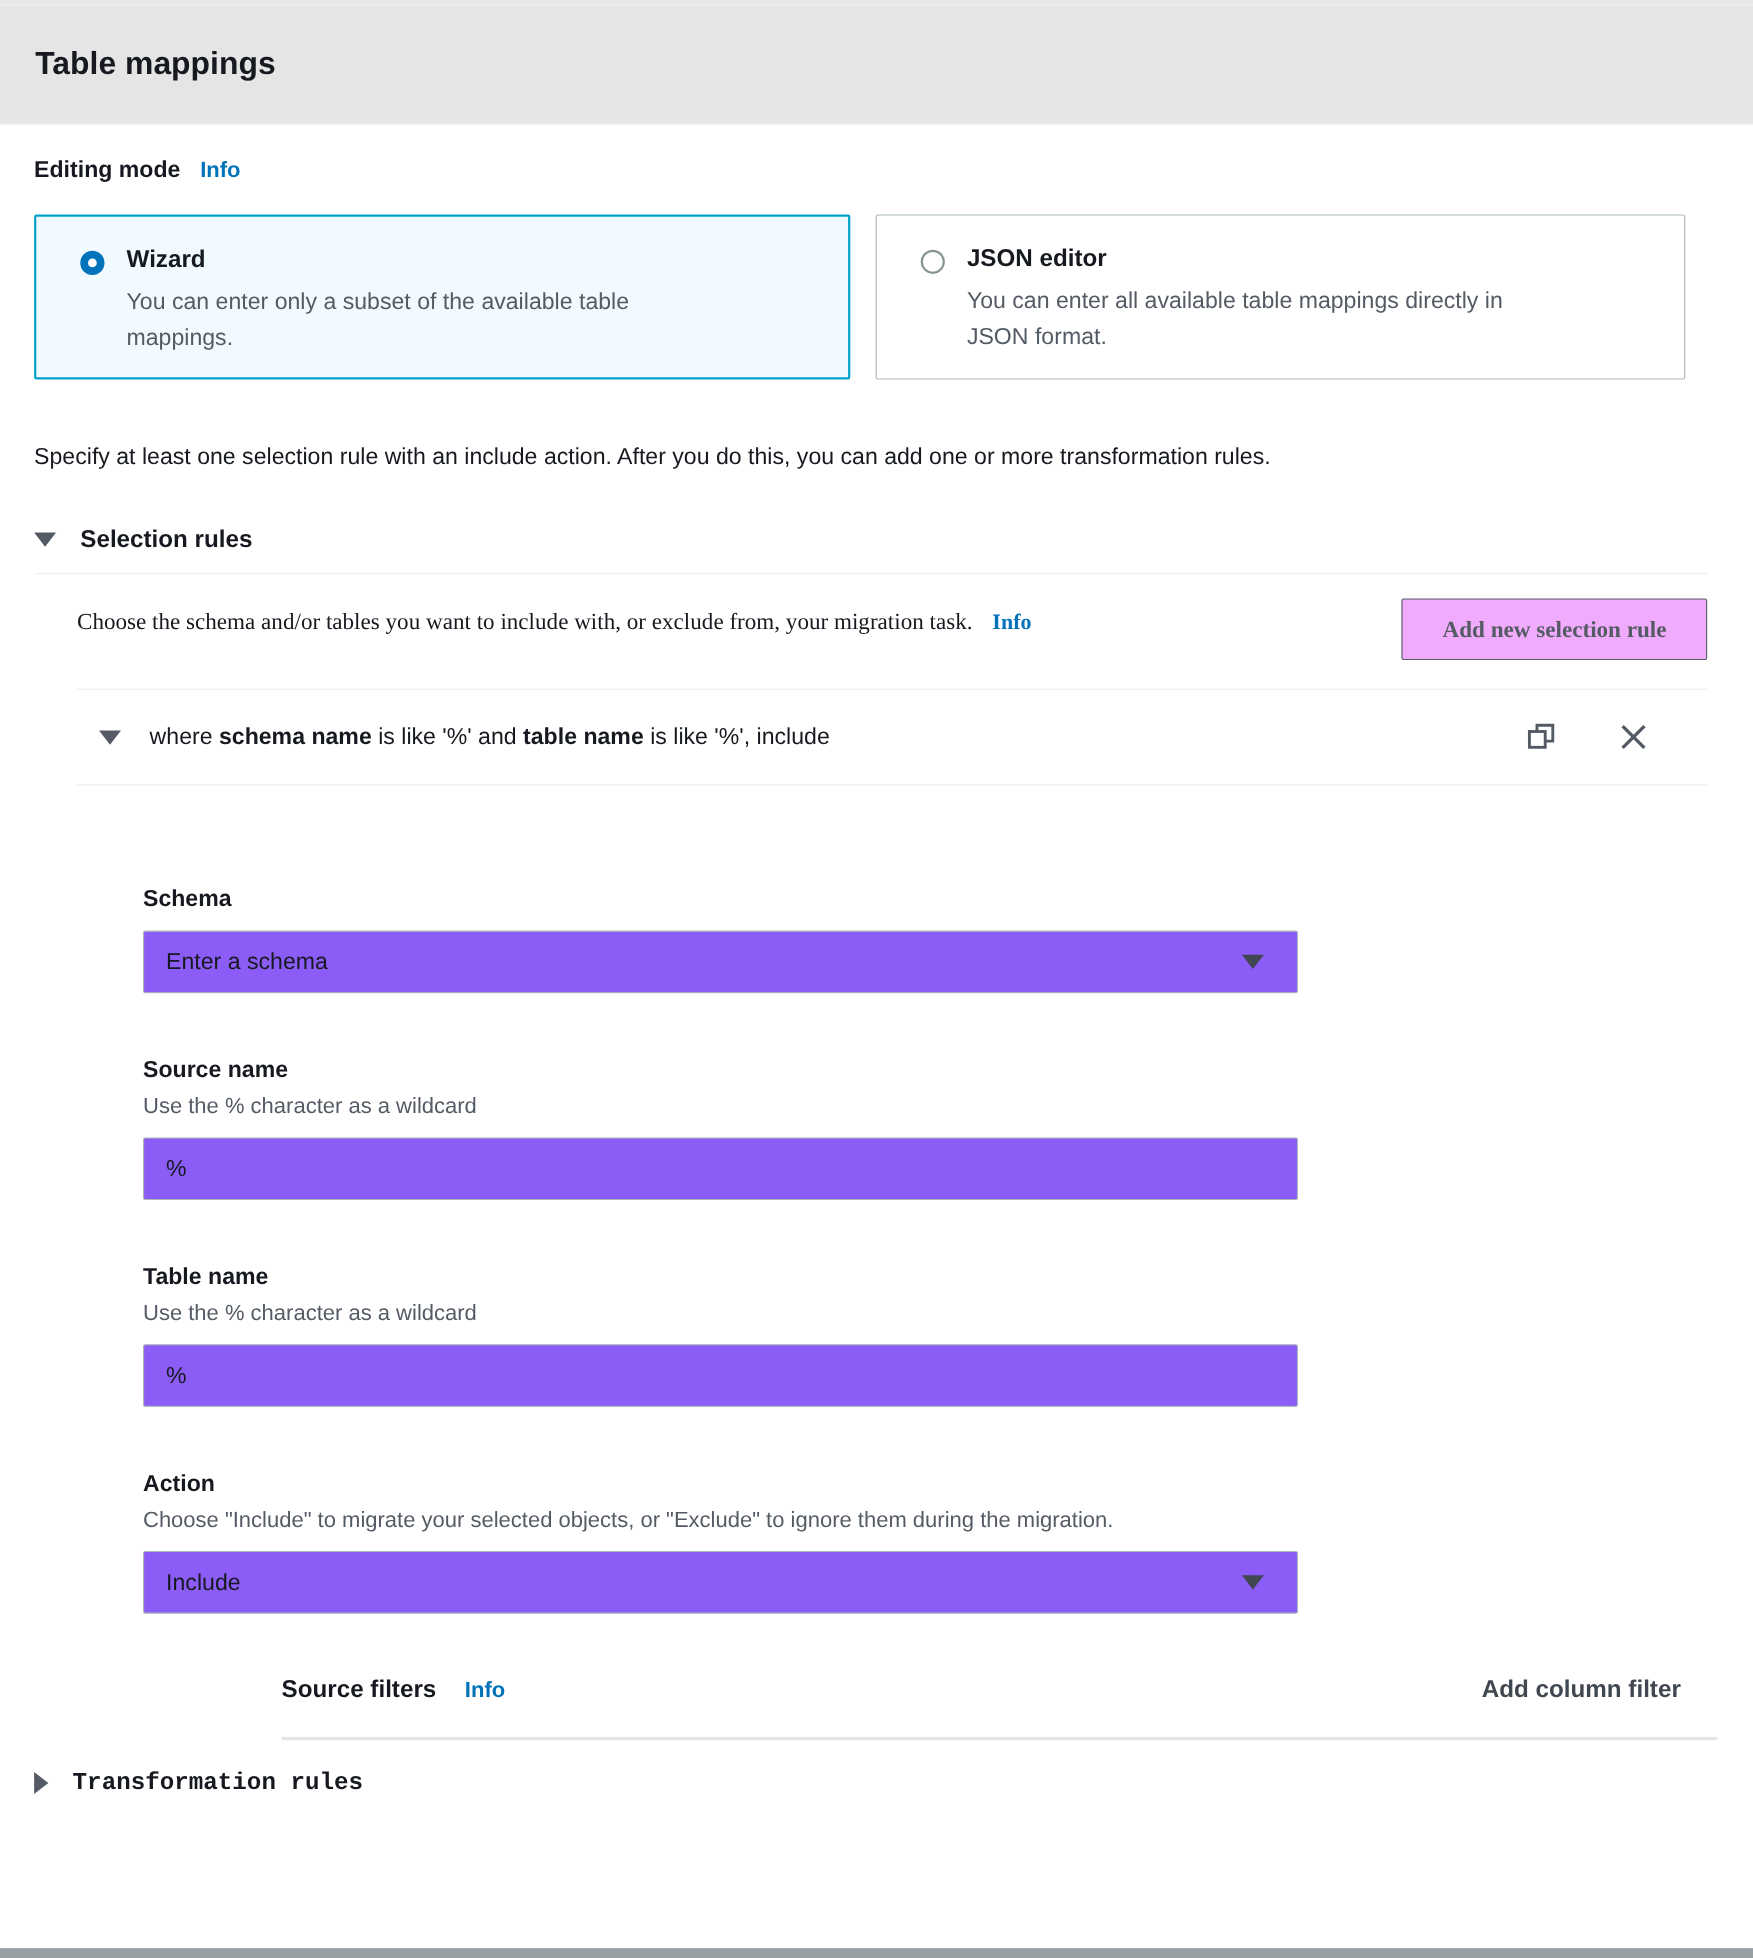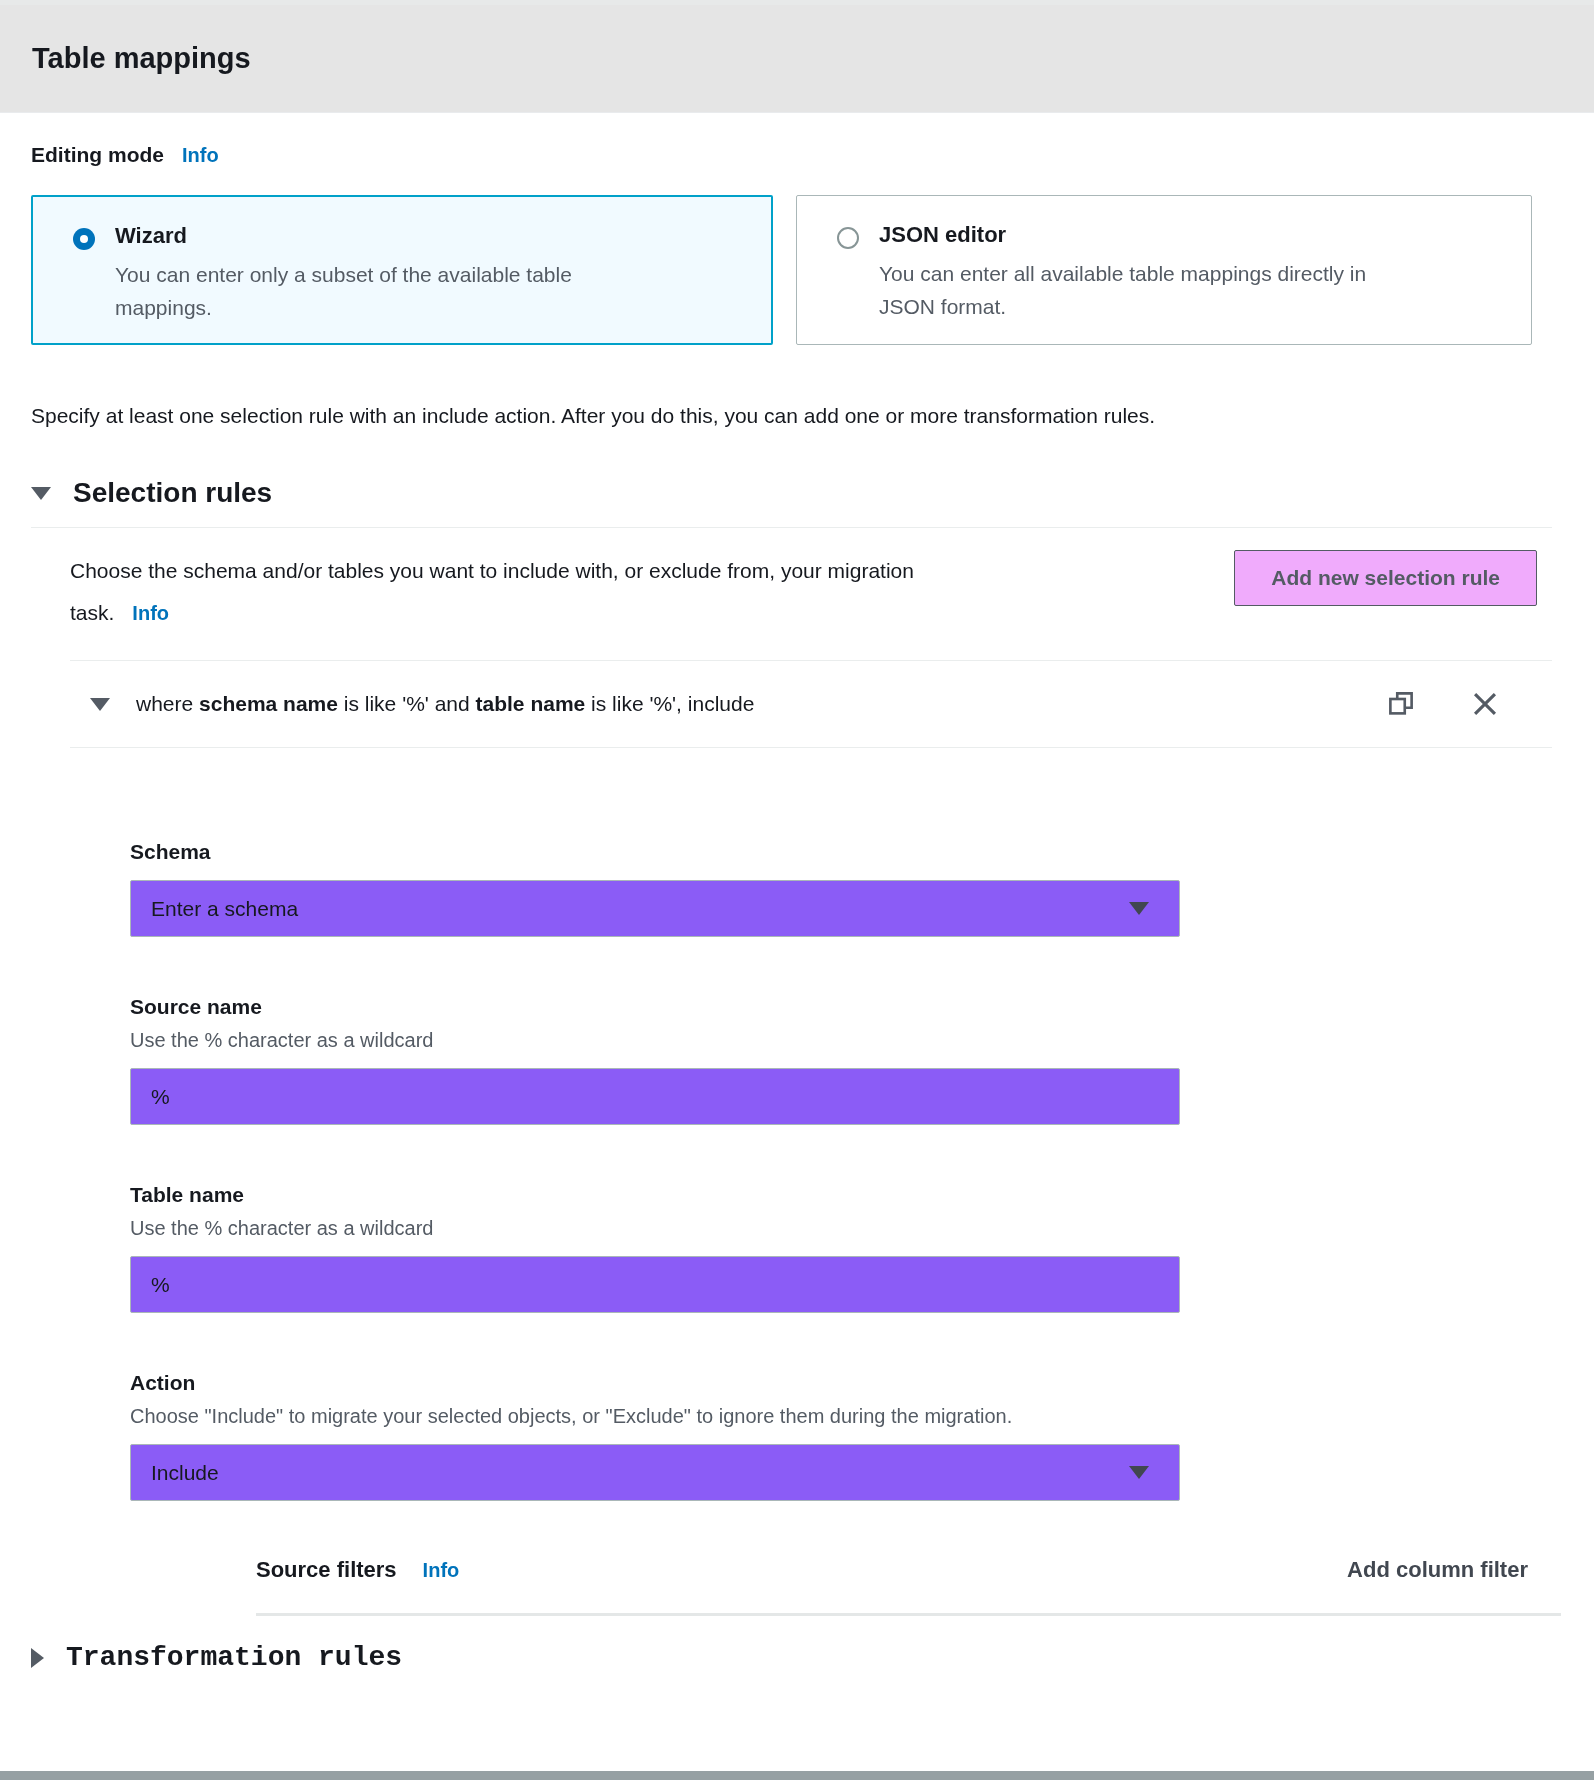--- a/index.html
+++ b/index.html
@@ -32,27 +32,27 @@
   .tile-text { margin-left:20px; }
   .tile-label { font-size:22px; font-weight:700; color:#16191f; }
   .tile-desc { margin-top:10px; font-size:21px; line-height:1.55; color:#545b64; }
   .tile-col1 .tile-desc { max-width:505px; }
   .tile-col2 .tile-desc { max-width:548px; }
 
   .intro { margin-top:50px; font-size:21px; line-height:2.0; color:#16191f; max-width:1295px; }
 
   
   .section-head { margin-top:40px; display:flex; align-items:center; gap:22px; cursor:pointer; }
-  .section-title { font-size:28px; font-weight:700; color:#16191f; }
+  .section-title { font-size:22px; font-weight:700; color:#16191f; }
   .caret-down { width:0; height:0; border-left:10px solid transparent; border-right:10px solid transparent; border-top:13px solid #545b64; }
   .caret-right { width:0; height:0; border-top:10px solid transparent; border-bottom:10px solid transparent; border-left:13px solid #545b64; }
   .divider { border:none; border-top:1px solid #eaeded; height:0; }
   .div-1 { margin-top:18px; }
 
-  .choose-row { margin:22px 15px 0 39px; display:flex; align-items:flex-start; }
+  .choose-row { margin:22px 0 0 39px; display:flex; align-items:flex-start;font-family:Liberation Serif, serif; }
   .choose-text { font-size:21px; line-height:2.0; color:#16191f; max-width:920px; flex:0 1 auto; }
   .choose-text .info-link { margin-left:18px; }
   .btn-secondary { margin-left:auto; height:56px; background:#f0abfc; border:1px solid #545b64; border-radius:2px; padding:0 36px; font-family:inherit; font-size:21px; font-weight:700; color:#545b64; cursor:pointer; white-space:nowrap; }
   .div-2 { margin:26px 0 0 39px; }
 
   
   .rule-row { margin-left:59px; padding:26px 0; display:flex; align-items:center; }
   .rule-caret { margin-right:26px; }
   .rule-summary { font-size:21px; color:#16191f; white-space:pre-wrap; }
   .rule-summary b { font-weight:700; }

